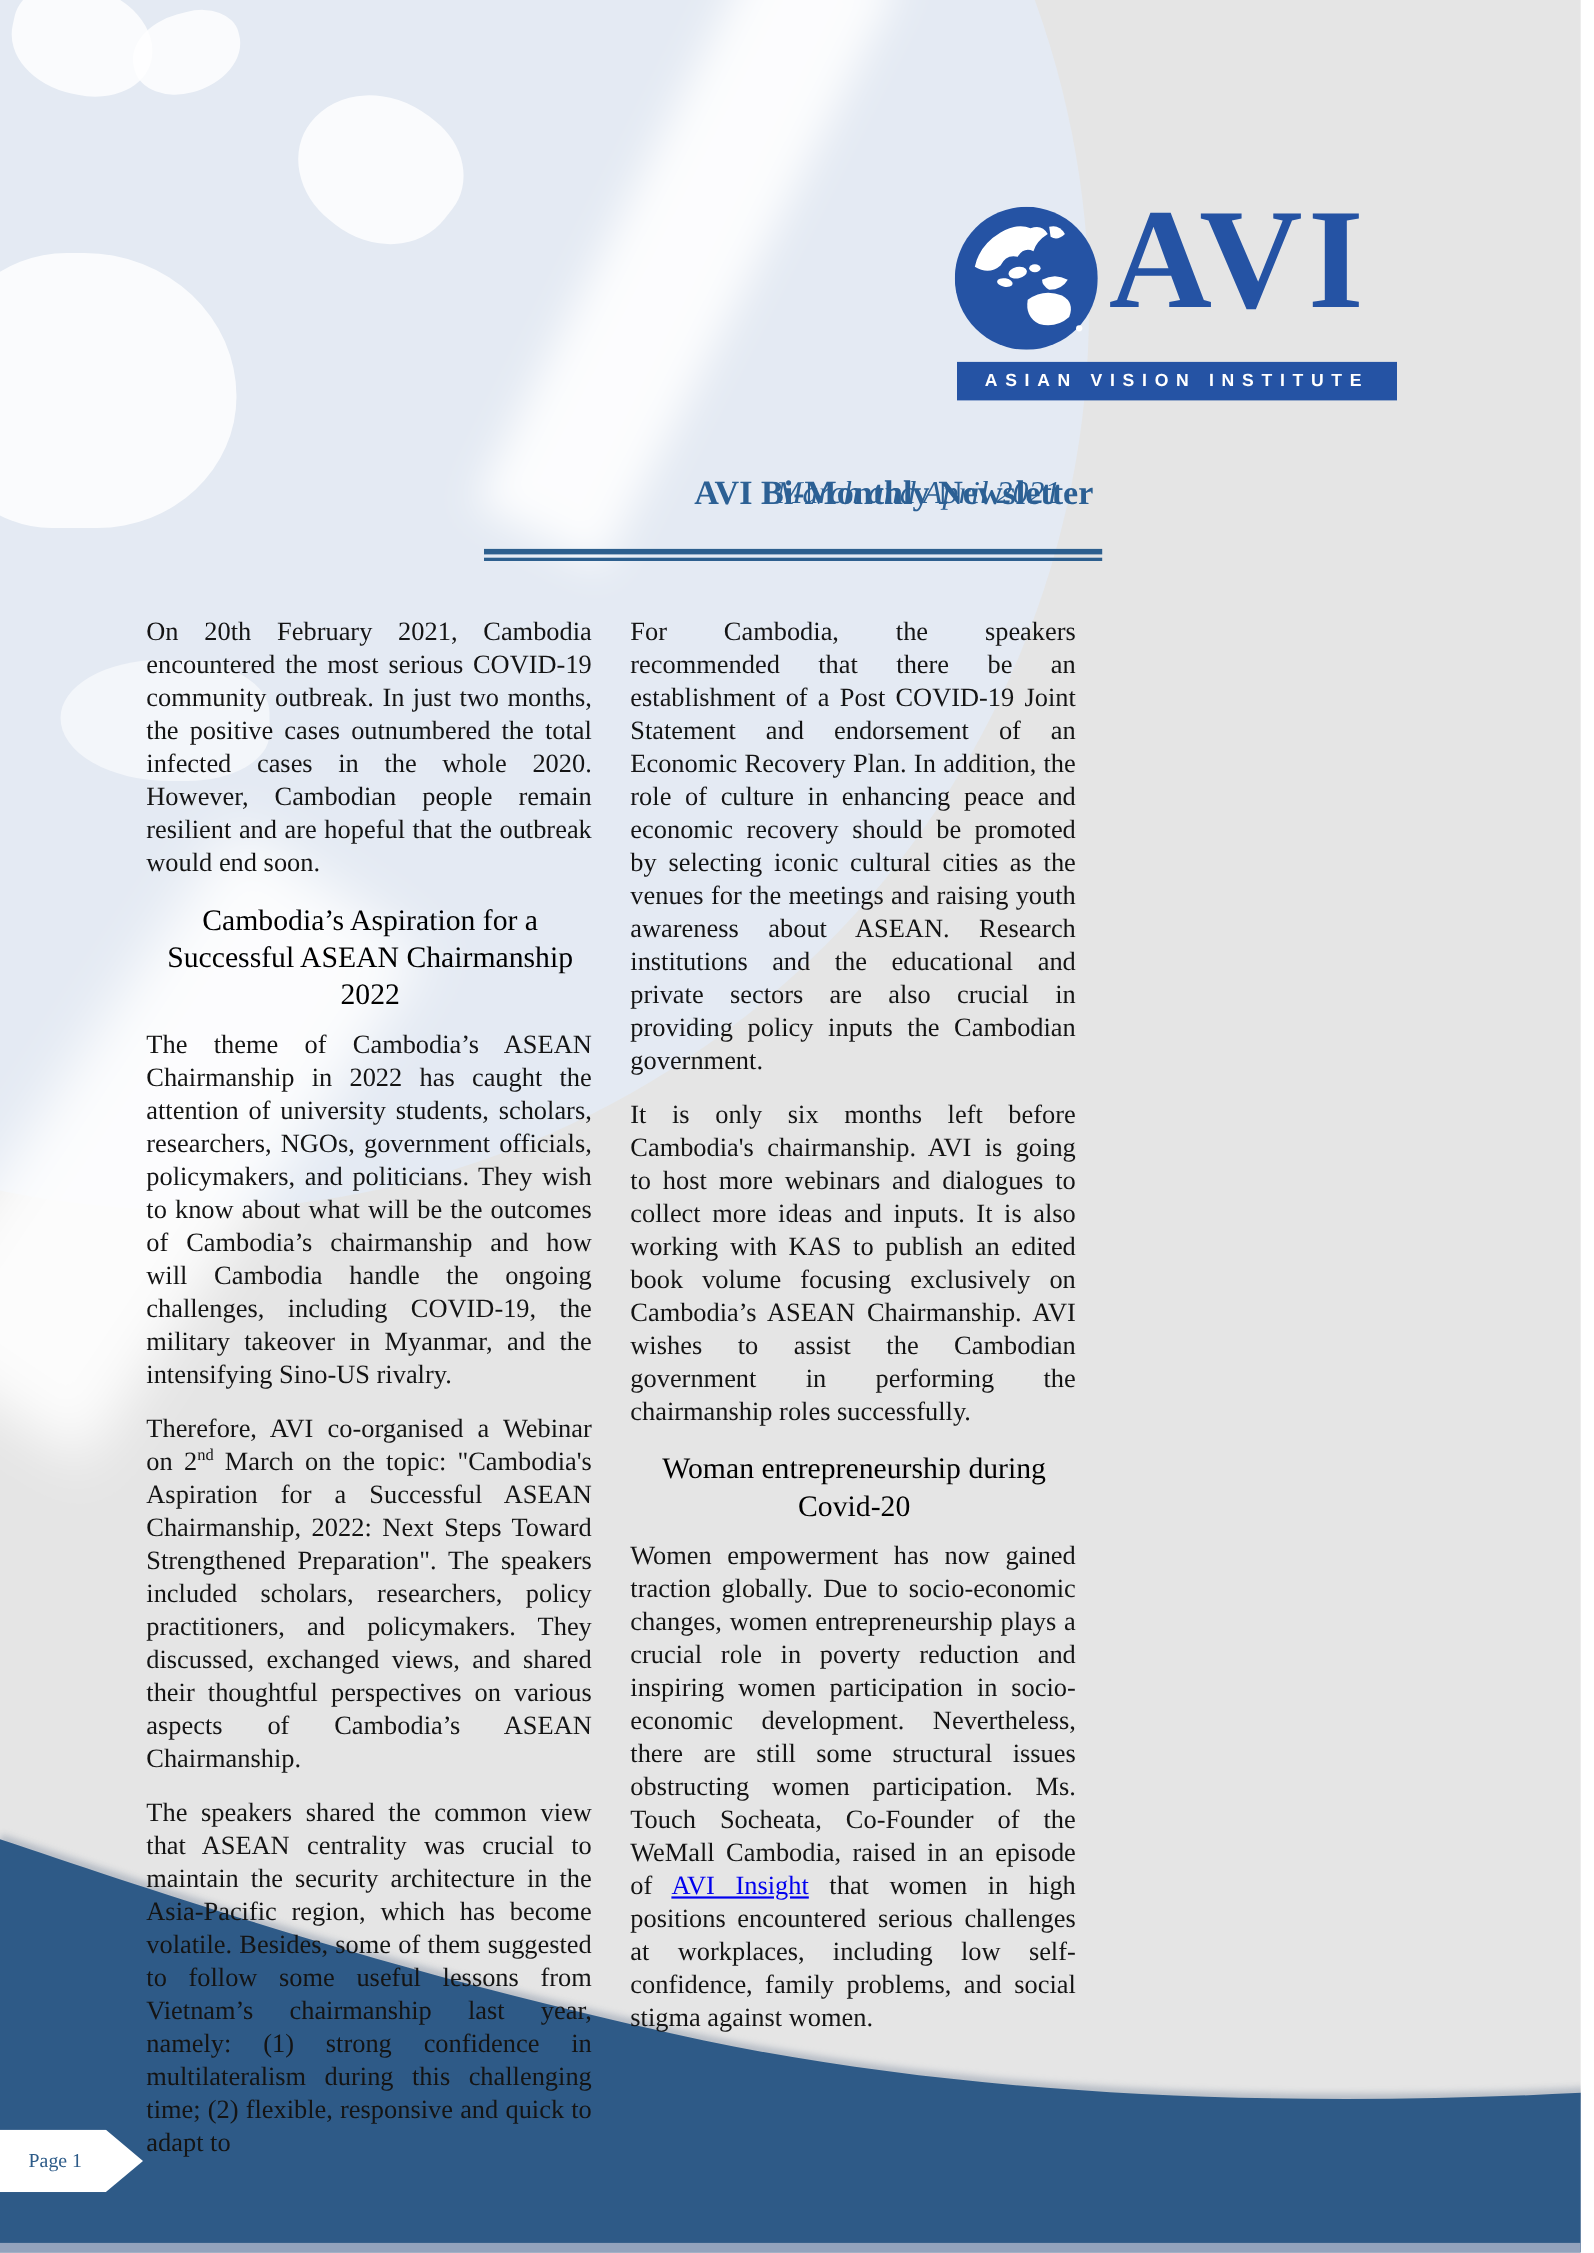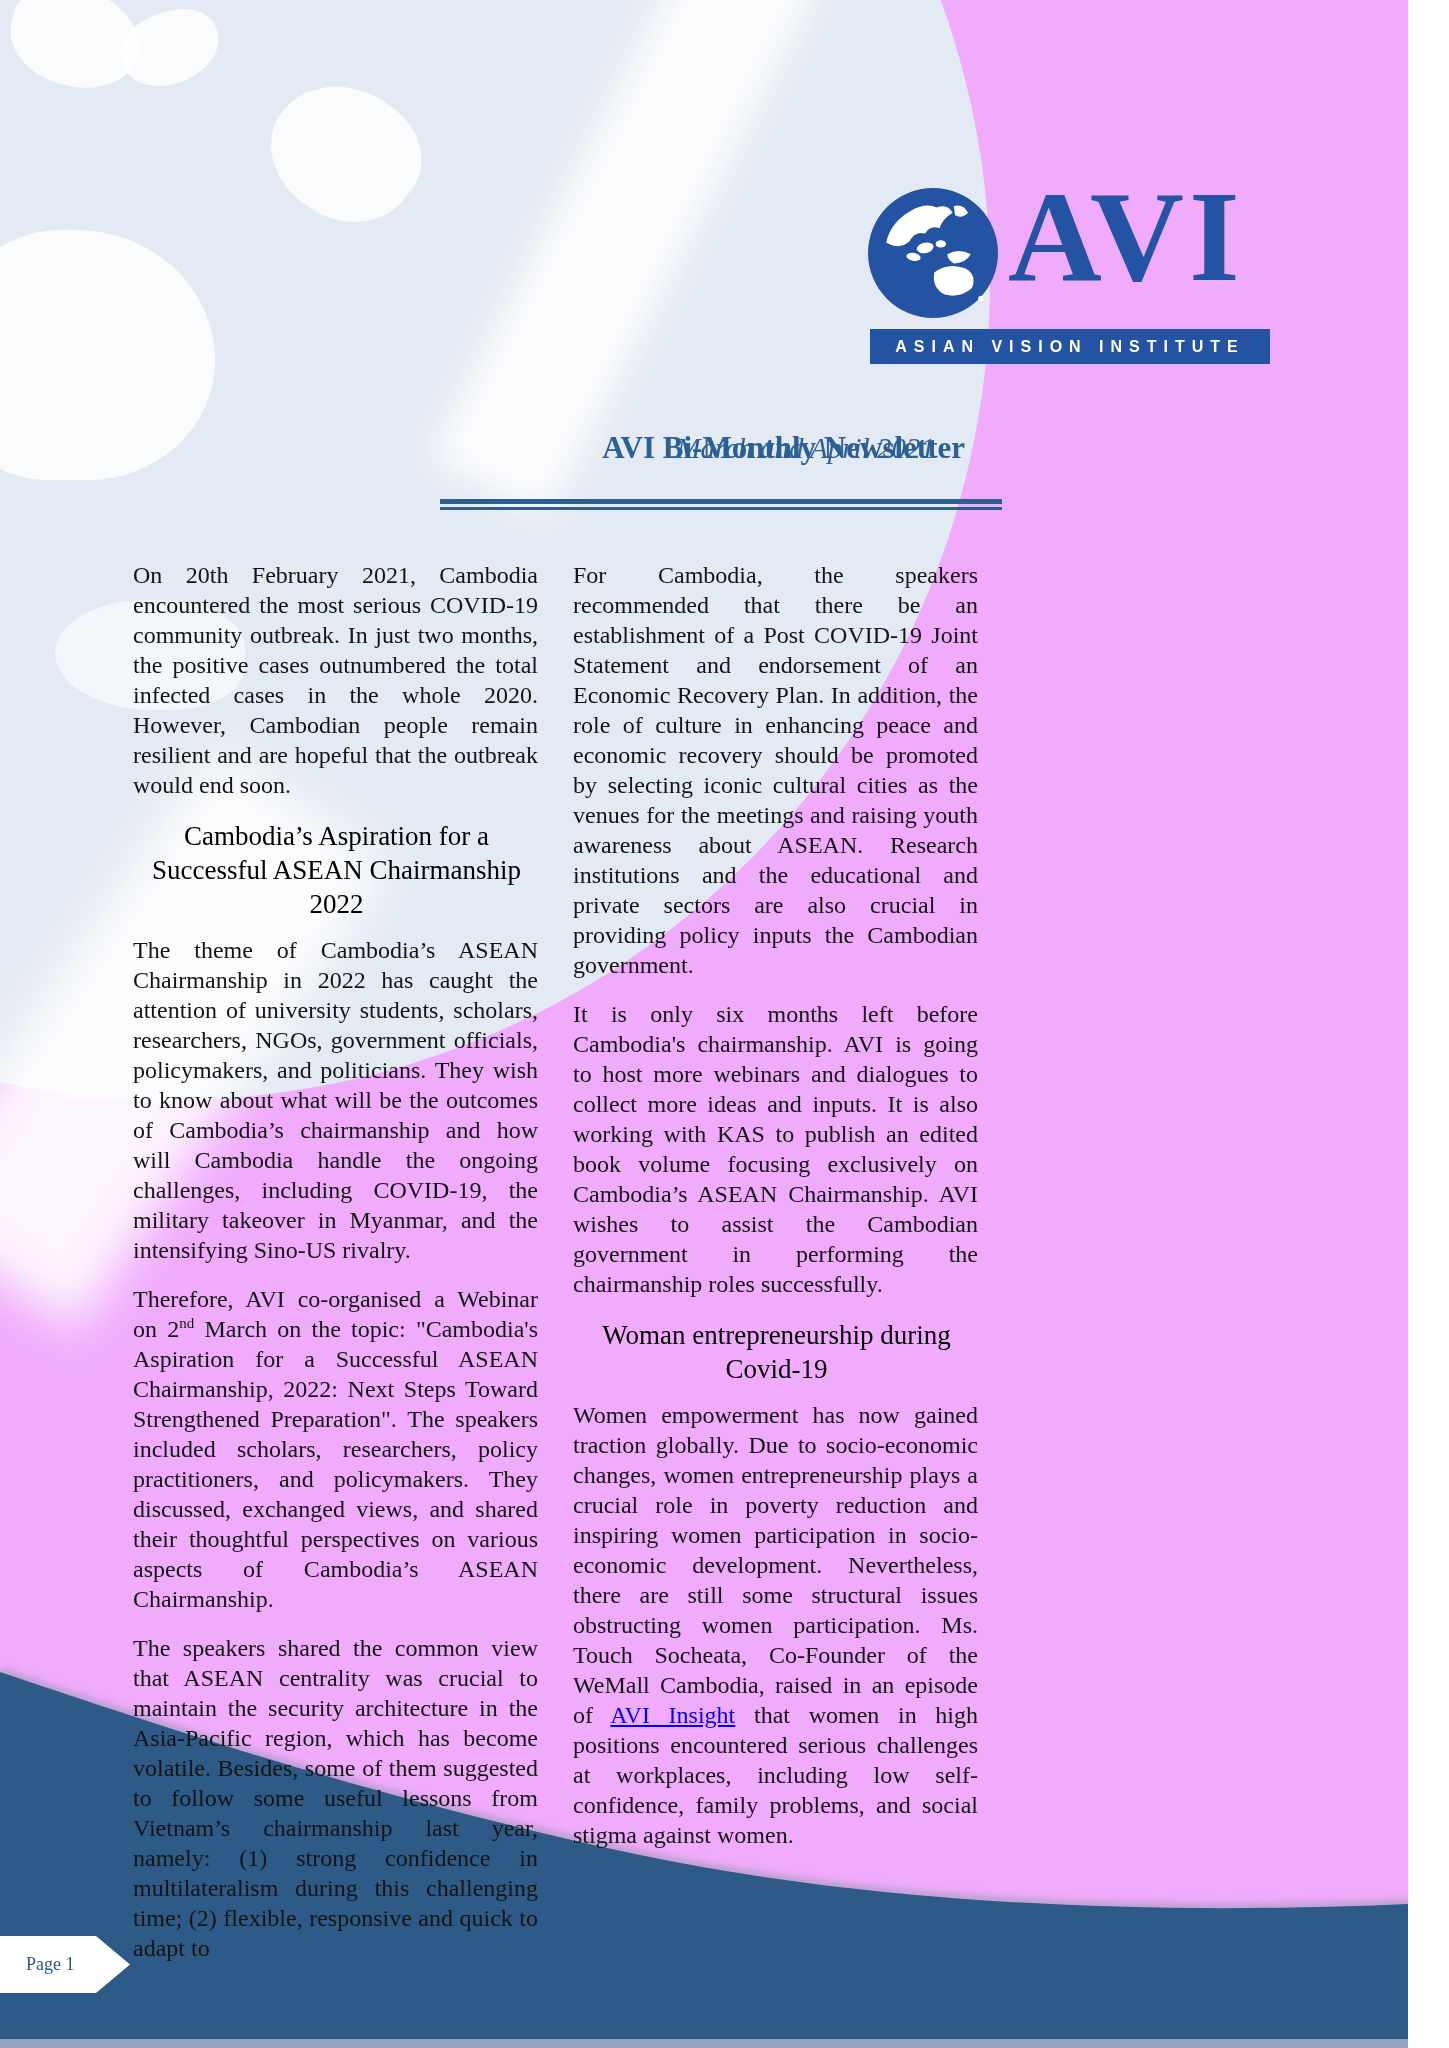--- a/index.html
+++ b/index.html
@@ -1,18 +1,18 @@
 <!DOCTYPE html>
 <html><head>
 <meta charset="utf-8">
 <style>
   html,body { margin:0; padding:0; background:#ffffff; }
   .page {
-    position:relative; width:1408px; height:2048px; background:#f0abfc;
-    overflow:hidden; font-family:"Liberation Serif", serif;
+    position:relative; width:1408px; height:2048px; background:#e5e5e5;
+    overflow:hidden; font-family:"Liberation Serif", serif;padding-left:29px;
   }
 
   
   .bg-globe {
     position:absolute; left:-650px; top:-540px; width:1640px; height:1640px;
     border-radius:50%; background:#e4eaf3; z-index:0;
   }
   .map-blob { position:absolute; background:#ffffff; opacity:.8; }
   .blob-australia { left:600px; top:770px; width:265px; height:250px; border-radius:48% 60% 55% 42%; }
   .blob-newguinea { left:920px; top:628px; width:150px; height:130px; border-radius:60% 45% 55% 50%; transform:rotate(38deg); }
@@ -134,21 +134,21 @@
   <div class="column col-left">
       <p>On 20th February 2021, Cambodia encountered the most serious COVID-19 community outbreak. In just two months, the positive cases outnumbered the total infected cases in the whole 2020. However, Cambodian people remain resilient and are hopeful that the outbreak would end soon.</p>
       <h2 class="section-heading">Cambodia’s Aspiration for a Successful ASEAN Chairmanship 2022</h2>
       <p>The theme of Cambodia’s ASEAN Chairmanship in 2022 has caught the attention of university students, scholars, researchers, NGOs, government officials, policymakers, and politicians. They wish to know about what will be the outcomes of Cambodia’s chairmanship and how will Cambodia handle the ongoing challenges, including COVID-19, the military takeover in Myanmar, and the intensifying Sino-US rivalry.</p>
       <p>Therefore, AVI co-organised a Webinar on 2<sup>nd</sup> March on the topic: "Cambodia's Aspiration for a Successful ASEAN Chairmanship, 2022: Next Steps Toward Strengthened Preparation". The speakers included scholars, researchers, policy practitioners, and policymakers. They discussed, exchanged views, and shared their thoughtful perspectives on various aspects of Cambodia’s ASEAN Chairmanship.</p>
       <p>The speakers shared the common view that ASEAN centrality was crucial to maintain the security architecture in the Asia-Pacific region, which has become volatile. Besides, some of them suggested to follow some useful lessons from Vietnam’s chairmanship last year, namely: (1) strong confidence in multilateralism during this challenging time; (2) flexible, responsive and quick to adapt to</p>
     </div>
   <div class="column col-right">
       <p>For Cambodia, the speakers recommended that there be an establishment of a Post COVID-19 Joint Statement and endorsement of an Economic Recovery Plan. In addition, the role of culture in enhancing peace and economic recovery should be promoted by selecting iconic cultural cities as the venues for the meetings and raising youth awareness about ASEAN. Research institutions and the educational and private sectors are also crucial in providing policy inputs the Cambodian government.</p>
       <p>It is only six months left before Cambodia's chairmanship. AVI is going to host more webinars and dialogues to collect more ideas and inputs. It is also working with KAS to publish an edited book volume focusing exclusively on Cambodia’s ASEAN Chairmanship. AVI wishes to assist the Cambodian government in performing the chairmanship roles successfully.</p>
-      <h2 class="section-heading">Woman entrepreneurship during Covid-19</h2>
+      <h2 class="section-heading">Woman entrepreneurship during Covid-20</h2>
       <p>Women empowerment has now gained traction globally. Due to socio-economic changes, women entrepreneurship plays a crucial role in poverty reduction and inspiring women participation in socio-economic development. Nevertheless, there are still some structural issues obstructing women participation. Ms. Touch Socheata, Co-Founder of the WeMall Cambodia, raised in an episode of <a class="inline-link" href="#">AVI Insight</a> that women in high positions encountered serious challenges at workplaces, including low self-confidence, family problems, and social stigma against women.</p>
     </div>
 
   <div class="page-label">
     <span>Page 1</span>
   </div>
 
   <div class="bottom-strip"></div>
 
 </div>

